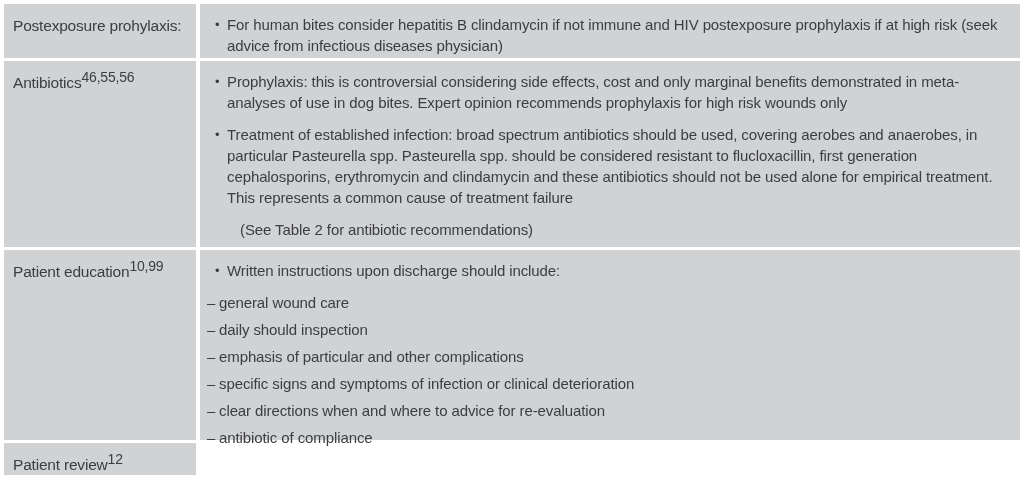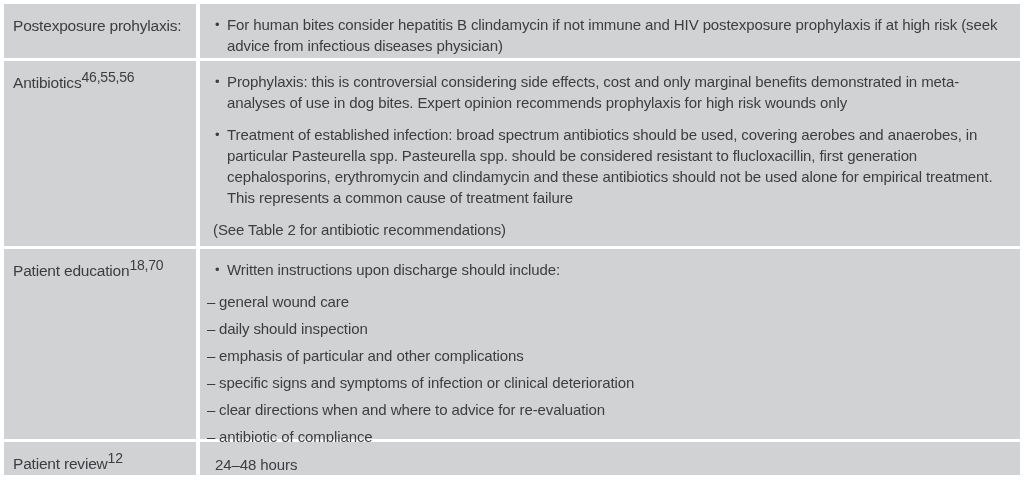--- a/index.html
+++ b/index.html
@@ -27,21 +27,21 @@
     flex:1;background:#d1d2d3;
     padding:10px 10px 0 5px;box-sizing:border-box;
     font-size:15px;line-height:21px;letter-spacing:-0.1px;
   }
   sup{font-size:14px;line-height:0;vertical-align:6px;letter-spacing:-0.2px;}
   .item{display:flex;align-items:flex-start;}
   .item-bullet{padding-left:10px;margin-bottom:11px;}
   .item-bullet .marker{flex:0 0 12px;font-size:13px;}
   .item-dash{padding-left:0;margin:0 0 6px 0;}
   .item-dash .marker{flex:0 0 12px;padding-left:2px;}
-  .item-note{padding-left:8px;margin-bottom:0;}
+  .item-note{padding-left:8px;margin-bottom:0;margin-left:27px;}
   .item-plain{padding-left:10px;padding-top:2px;}
   .item .text{flex:1;}
   .label-line{white-space:nowrap;}
 </style>
 </head>
 <body>
 
 <div class="table">
 
   <div class="row row-1">
@@ -70,21 +70,21 @@
         <span class="text">Treatment of established infection: broad spectrum antibiotics should be used, covering aerobes and anaerobes, in particular Pasteurella spp. Pasteurella spp. should be considered resistant to flucloxacillin, first generation cephalosporins, erythromycin and clindamycin and these antibiotics should not be used alone for empirical treatment. This represents a common cause of treatment failure</span>
       </div>
       <div class="item item-note">
         <span class="text">(See Table 2 for antibiotic recommendations)</span>
       </div>
     </div>
   </div>
 
   <div class="row row-3">
     <div class="label-cell">
-      <span>Patient education</span><sup>18,70</sup>
+      <span>Patient education</span><sup>10,99</sup>
     </div>
     <div class="content-cell">
       <div class="item item-bullet">
         <span class="marker">•</span>
         <span class="text">Written instructions upon discharge should include:</span>
       </div>
       <div class="item item-dash">
         <span class="marker">–</span>
         <span class="text">general wound care</span>
       </div>
@@ -108,20 +108,15 @@
         <span class="marker">–</span>
         <span class="text">antibiotic of compliance</span>
       </div>
     </div>
   </div>
 
   <div class="row row-4">
     <div class="label-cell">
       <span>Patient review</span><sup>12</sup>
     </div>
-    <div class="content-cell">
-      <div class="item item-plain">
-        <span class="text">24–48 hours</span>
-      </div>
-    </div>
   </div>
 
 </div>
 
 </body></html>

